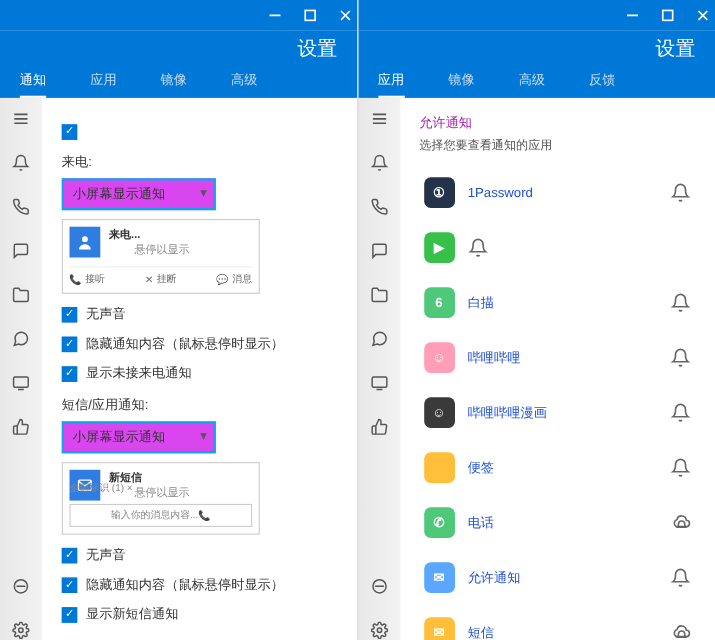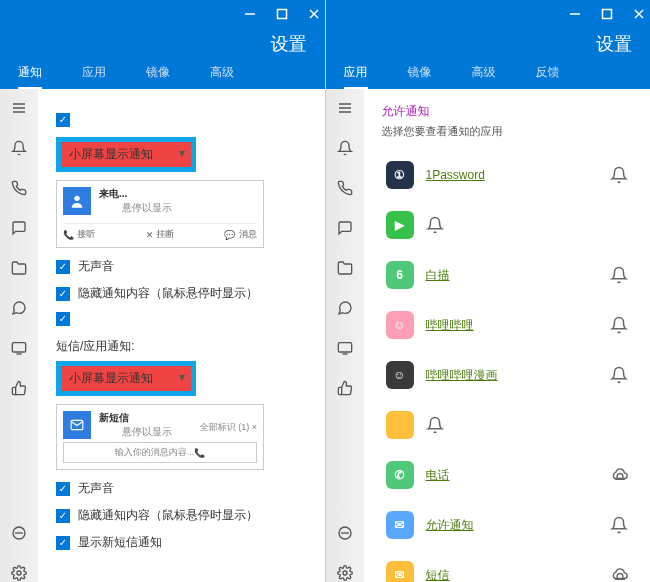--- a/index.html
+++ b/index.html
@@ -14,37 +14,37 @@
 .tab { padding-bottom: 6px; cursor: pointer; color: #cde; }
 .tab.active { color: #fff; border-bottom: 2px solid #fff; }
 .body { flex: 1; display: flex; overflow: hidden; }
 .sidebar { width: 38px; background: linear-gradient(to right,#e8e8e8,#f2f2f2); display: flex; flex-direction: column; align-items: center; padding-top: 10px; gap: 22px; color: #555; }
 .sidebar .sicon { width: 18px; height: 18px; cursor: pointer; display:flex;align-items:center;justify-content:center;}
 .sidebar .spacer { flex: 1; }
 .content { flex: 1; padding: 14px 18px; overflow-y: auto; font-size: 12px; color: #333; }
 .chkrow { display: flex; align-items: center; gap: 8px; margin: 10px 0; }
 .chkbox { width: 14px; height: 14px; border: 2px solid #0078d7; display: inline-flex; align-items: center; justify-content: center; background: #0078d7; color: #fff; font-size: 10px; line-height: 1; }
 .section-label { margin: 12px 0 6px 0; color: #333; }
-.dropdown { border: 5px solid #0ea5e9; padding: 4px 22px 4px 8px; font-size: 12px; position: relative; display: inline-block; min-width: 140px; cursor: pointer; background:#ef4444;}
+.dropdown { border: 2px solid #0ea5e9; padding: 4px 22px 4px 8px; font-size: 12px; position: relative; display: inline-block; min-width: 140px; cursor: pointer; background:#d946ef;}
 .dropdown::after { content: "▾"; position: absolute; right: 6px; top: 4px; color: #555; }
-.preview { border: 1px solid #ccc; width: 208px; margin-top: 8px; padding: 6px; background:#fff; }
+.preview { border: 1px solid #ccc; width: 180px; margin-top: 8px; padding: 6px; background:#fff; }
 .preview .row1 { display: flex; gap: 8px; align-items:flex-start;}
 .avatar { width: 28px; height: 28px; background: #2f7de0; display:flex;align-items:center;justify-content:center;color:#fff;}
 .preview .txt { font-size: 10px; }
 .preview .txt .l1 { font-weight: bold; }
 .preview .btnrow { display: flex; justify-content: space-between; margin-top: 8px; font-size: 9px; color:#666; border-top:1px solid #eee; padding-top:4px;}
 .preview .btnrow span{display:flex;align-items:center;gap:3px;}
 .preview2 .input { border: 1px solid #ccc; margin-top: 8px; padding: 3px 4px; font-size: 9px; color:#888; display:flex;justify-content:center;align-items:center;}
-.preview2 .meta { font-size:9px; color:#888; text-align:right; margin-top:-18px;}
+.preview2 .meta { font-size:9px; color:#888; text-align:left; margin-top:-18px;}
 .right-title { font-size: 12px; margin-bottom: 4px; color:#a21caf;}
 .right-sub { font-size: 11px; color: #555; margin-bottom: 14px; }
 .applist { display: flex; flex-direction: column; gap: 6px; }
 .appitem { display: flex; align-items: center; gap: 12px; padding: 8px 4px; }
 .appicon { width: 28px; height: 28px; border-radius: 6px; display:flex;align-items:center;justify-content:center;color:#fff;font-weight:bold;font-size:12px;}
-.appname { flex: 1; font-size: 12px; color:#4d7c0f;text-decoration:underline;}
+.appname { flex: 1; font-size: 12px; color:#1d4ed8;}
 .bell { width: 18px; height: 18px; color:#666; }
 svg { display:block; }
 .hint{color:#888;margin-left:23px;}
 </style>
 </head>
 <body>
 
 <div class="window">
   <div class="titlebar">
     <div class="wbtn">
@@ -131,20 +131,21 @@
           <svg width="16" height="16" viewBox="0 0 24 24" fill="none" stroke="#555" stroke-width="2">
             <circle cx="12" cy="12" r="3"></circle>
             <path d="M19.4 15a1.7 1.7 0 0 0 .3 1.8l.1.1a2 2 0 1 1-2.8 2.8l-.1-.1a1.7 1.7 0 0 0-1.8-.3 1.7 1.7 0 0 0-1 1.5V21a2 2 0 1 1-4 0v-.1a1.7 1.7 0 0 0-1.1-1.5 1.7 1.7 0 0 0-1.8.3l-.1.1a2 2 0 1 1-2.8-2.8l.1-.1a1.7 1.7 0 0 0 .3-1.8 1.7 1.7 0 0 0-1.5-1H3a2 2 0 1 1 0-4h.1a1.7 1.7 0 0 0 1.5-1.1 1.7 1.7 0 0 0-.3-1.8l-.1-.1a2 2 0 1 1 2.8-2.8l.1.1a1.7 1.7 0 0 0 1.8.3h.1a1.7 1.7 0 0 0 1-1.5V3a2 2 0 1 1 4 0v.1a1.7 1.7 0 0 0 1 1.5h.1a1.7 1.7 0 0 0 1.8-.3l.1-.1a2 2 0 1 1 2.8 2.8l-.1.1a1.7 1.7 0 0 0-.3 1.8v.1a1.7 1.7 0 0 0 1.5 1H21a2 2 0 1 1 0 4h-.1a1.7 1.7 0 0 0-1.5 1z"></path>
           </svg>
         </div>
     </div>
     <div class="content">
       <div class="chkrow">
           <span class="chkbox">✓</span>
         </div>
+      <div class="section-label">来电:</div>
       <div class="dropdown">小屏幕显示通知</div>
       <div class="preview">
         <div class="row1">
           <div class="avatar">
               <svg width="16" height="16" viewBox="0 0 24 24" fill="#fff">
                 <circle cx="12" cy="8" r="4"></circle>
                 <path d="M4 22c0-4 4-7 8-7s8 3 8 7"></path>
               </svg>
             </div>
           <div class="txt">
@@ -161,20 +162,21 @@
       <div class="chkrow">
           <span class="chkbox">✓</span>
           <span>无声音</span>
         </div>
       <div class="chkrow">
           <span class="chkbox">✓</span>
           <span>隐藏通知内容（鼠标悬停时显示）</span>
         </div>
       <div class="chkrow">
           <span class="chkbox">✓</span>
+          <span>显示未接来电通知</span>
         </div>
       <div class="section-label">短信/应用通知:</div>
       <div class="dropdown">小屏幕显示通知</div>
       <div class="preview preview2">
         <div class="row1">
           <div class="avatar" style="background:#2f7de0">
               <svg width="14" height="14" viewBox="0 0 24 24" fill="none" stroke="#fff" stroke-width="2">
                 <rect x="2" y="4" width="20" height="16" rx="2"></rect>
                 <path d="M2 6l10 7 10-7"></path>
               </svg>
@@ -343,20 +345,21 @@
             <div class="appname">哔哩哔哩漫画</div>
             <div class="bell">
               <svg width="18" height="18" viewBox="0 0 24 24" fill="none" stroke="#666" stroke-width="2">
                 <path d="M18 8a6 6 0 0 0-12 0c0 7-3 9-3 9h18s-3-2-3-9"></path>
                 <path d="M13.7 21a2 2 0 0 1-3.4 0"></path>
               </svg>
             </div>
           </div>
           <div class="appitem">
             <div class="appicon" style="background:#ffbf3a"></div>
+            <div class="appname">便签</div>
             <div class="bell">
               <svg width="18" height="18" viewBox="0 0 24 24" fill="none" stroke="#666" stroke-width="2">
                 <path d="M18 8a6 6 0 0 0-12 0c0 7-3 9-3 9h18s-3-2-3-9"></path>
                 <path d="M13.7 21a2 2 0 0 1-3.4 0"></path>
               </svg>
             </div>
           </div>
           <div class="appitem">
             <div class="appicon" style="background:#4fc87a">✆</div>
             <div class="appname">电话</div>

